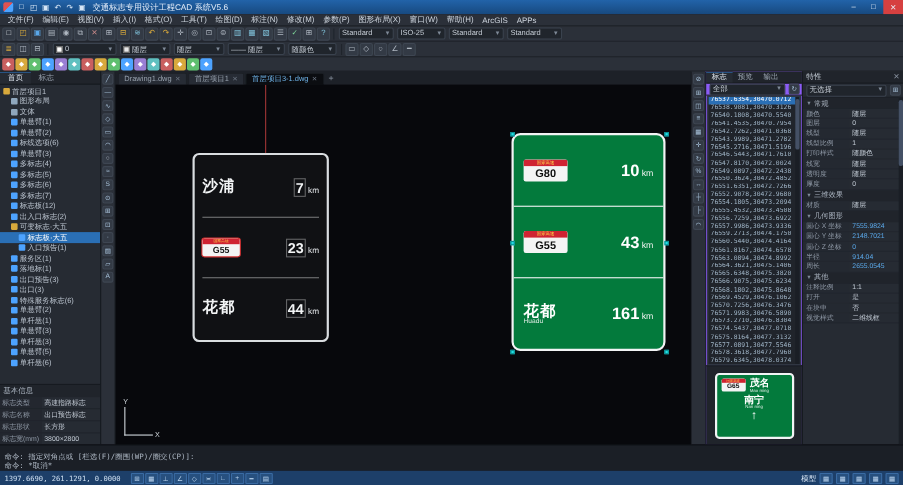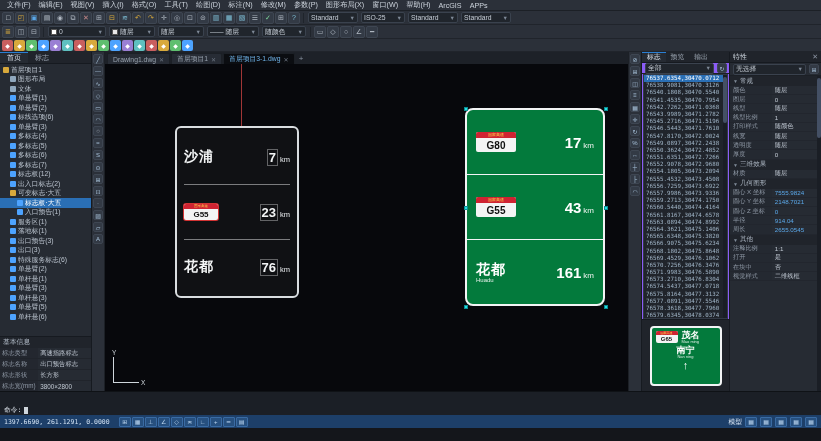--- a/index.html
+++ b/index.html
@@ -154,20 +154,37 @@
   .sb-toggles { display:flex; gap:1px; margin-left:6px; }
   .sb-toggle { width:12px; height:10px; background:#27507f; border:1px solid #3a6ba3; border-radius:1px; display:flex; align-items:center; justify-content:center; font-size:6px; color:#bcd6f0; }
   .sb-right { margin-left:auto; display:flex; align-items:center; gap:3px; }
   .sb-model { font-size:6.8px; color:#e2eefb; }
 </style>
 </head>
 <body>
 
 <div class="app">
 
+  <div class="titlebar">
+    <div class="logo"></div>
+    <div class="qat" id="qat">
+        <span>□</span>
+        <span>◰</span>
+        <span>▣</span>
+        <span>↶</span>
+        <span>↷</span>
+        <span>▣</span>
+      </div>
+    <div class="title-text">交通标志专用设计工程CAD 系统V5.6</div>
+    <div class="winbtns">
+      <div class="winbtn">–</div>
+      <div class="winbtn">□</div>
+      <div class="winbtn close">✕</div>
+    </div>
+  </div>
 
   <div class="menubar" id="menubar">
       <div class="menu-item">文件(F)</div>
       <div class="menu-item">编辑(E)</div>
       <div class="menu-item">视图(V)</div>
       <div class="menu-item">插入(I)</div>
       <div class="menu-item">格式(O)</div>
       <div class="menu-item">工具(T)</div>
       <div class="menu-item">绘图(D)</div>
       <div class="menu-item">标注(N)</div>
@@ -467,34 +484,34 @@
                 <div class="badge-num">G55</div>
               </div>
               <span class="dist">
                 <span class="ls-num">23</span>
                 <span class="ls-unit">km</span>
               </span>
             </div>
             <div class="ls-row">
               <span class="ls-dest">花都</span>
               <span class="dist">
-                <span class="ls-num">76</span>
+                <span class="ls-num">44</span>
                 <span class="ls-unit">km</span>
               </span>
             </div>
           </div>
 
         <div class="right-sign" id="right-sign">
             <div class="rs-row">
               <div class="badge badge-lg">
                 <div class="badge-top">国家高速</div>
                 <div class="badge-num">G80</div>
               </div>
               <span class="dist">
-                <span class="rs-num">17</span>
+                <span class="rs-num">10</span>
                 <span class="rs-unit">km</span>
               </span>
             </div>
             <div class="rs-row">
               <div class="badge badge-lg">
                 <div class="badge-top">国家高速</div>
                 <div class="badge-num">G55</div>
               </div>
               <span class="dist">
                 <span class="rs-num">43</span>
@@ -718,24 +735,24 @@
             <div class="prop-value">二维线框</div>
           </div>
           <div class="props-scroll">
             <div class="props-thumb"></div>
           </div>
       </div>
     </div>
   </div>
 
   <div class="command">
-    <div class="cmd-prompt">
-      <span>命令:</span>
-      <span class="caret"></span>
-    </div>
+    <div id="cmd-lines">
+        <div class="cmd-line">命令: 指定对角点或 [栏选(F)/圈围(WP)/圈交(CP)]:</div>
+        <div class="cmd-line">命令: *取消*</div>
+      </div>
   </div>
 
   <div class="statusbar">
     <span class="sb-coords">1397.6690, 261.1291, 0.0000</span>
     <div class="sb-toggles" id="sb-toggles">
         <div class="sb-toggle">⊞</div>
         <div class="sb-toggle">▦</div>
         <div class="sb-toggle">⊥</div>
         <div class="sb-toggle">∠</div>
         <div class="sb-toggle">◇</div>

